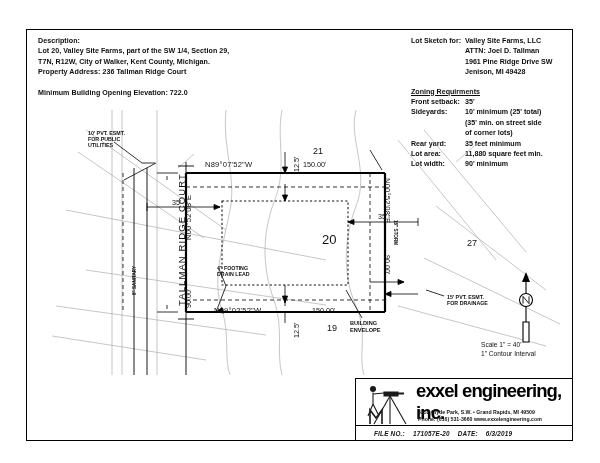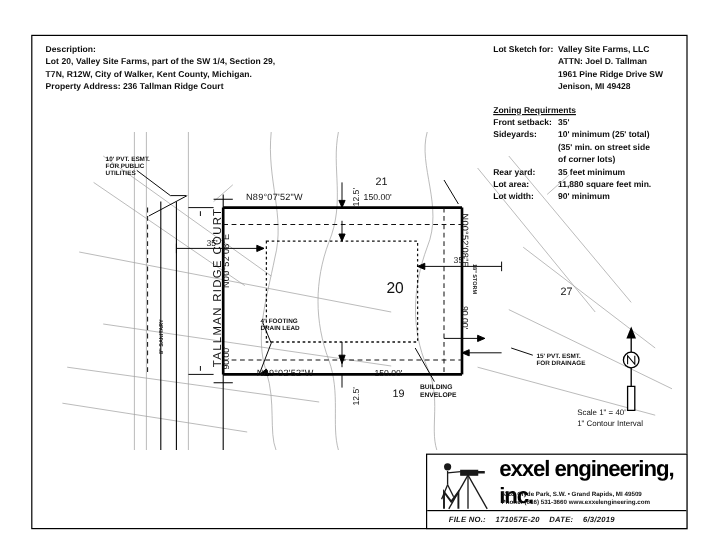--- a/index.html
+++ b/index.html
@@ -173,20 +173,21 @@
 <div id="sheet">
 
   <div class="border-frame"></div>
 
   <div class="desc-block">
     <div>Description:</div>
     <div>Lot 20, Valley Site Farms, part of the SW 1/4, Section 29,</div>
     <div>T7N, R12W, City of Walker, Kent County, Michigan.</div>
     <div>Property Address: 236 Tallman Ridge Court</div>
     <div class="gap"></div>
+    <div>Minimum Building Opening Elevation: 722.0</div>
   </div>
 
   <div class="sketch-block">
     <div class="kv">
       <div class="k">Lot Sketch for:</div>
       <div class="v">Valley Site Farms, LLC</div>
     </div>
     <div class="indent">ATTN: Joel D. Tallman</div>
     <div class="indent">1961 Pine Ridge Drive SW</div>
     <div class="indent">Jenison, MI 49428</div>

